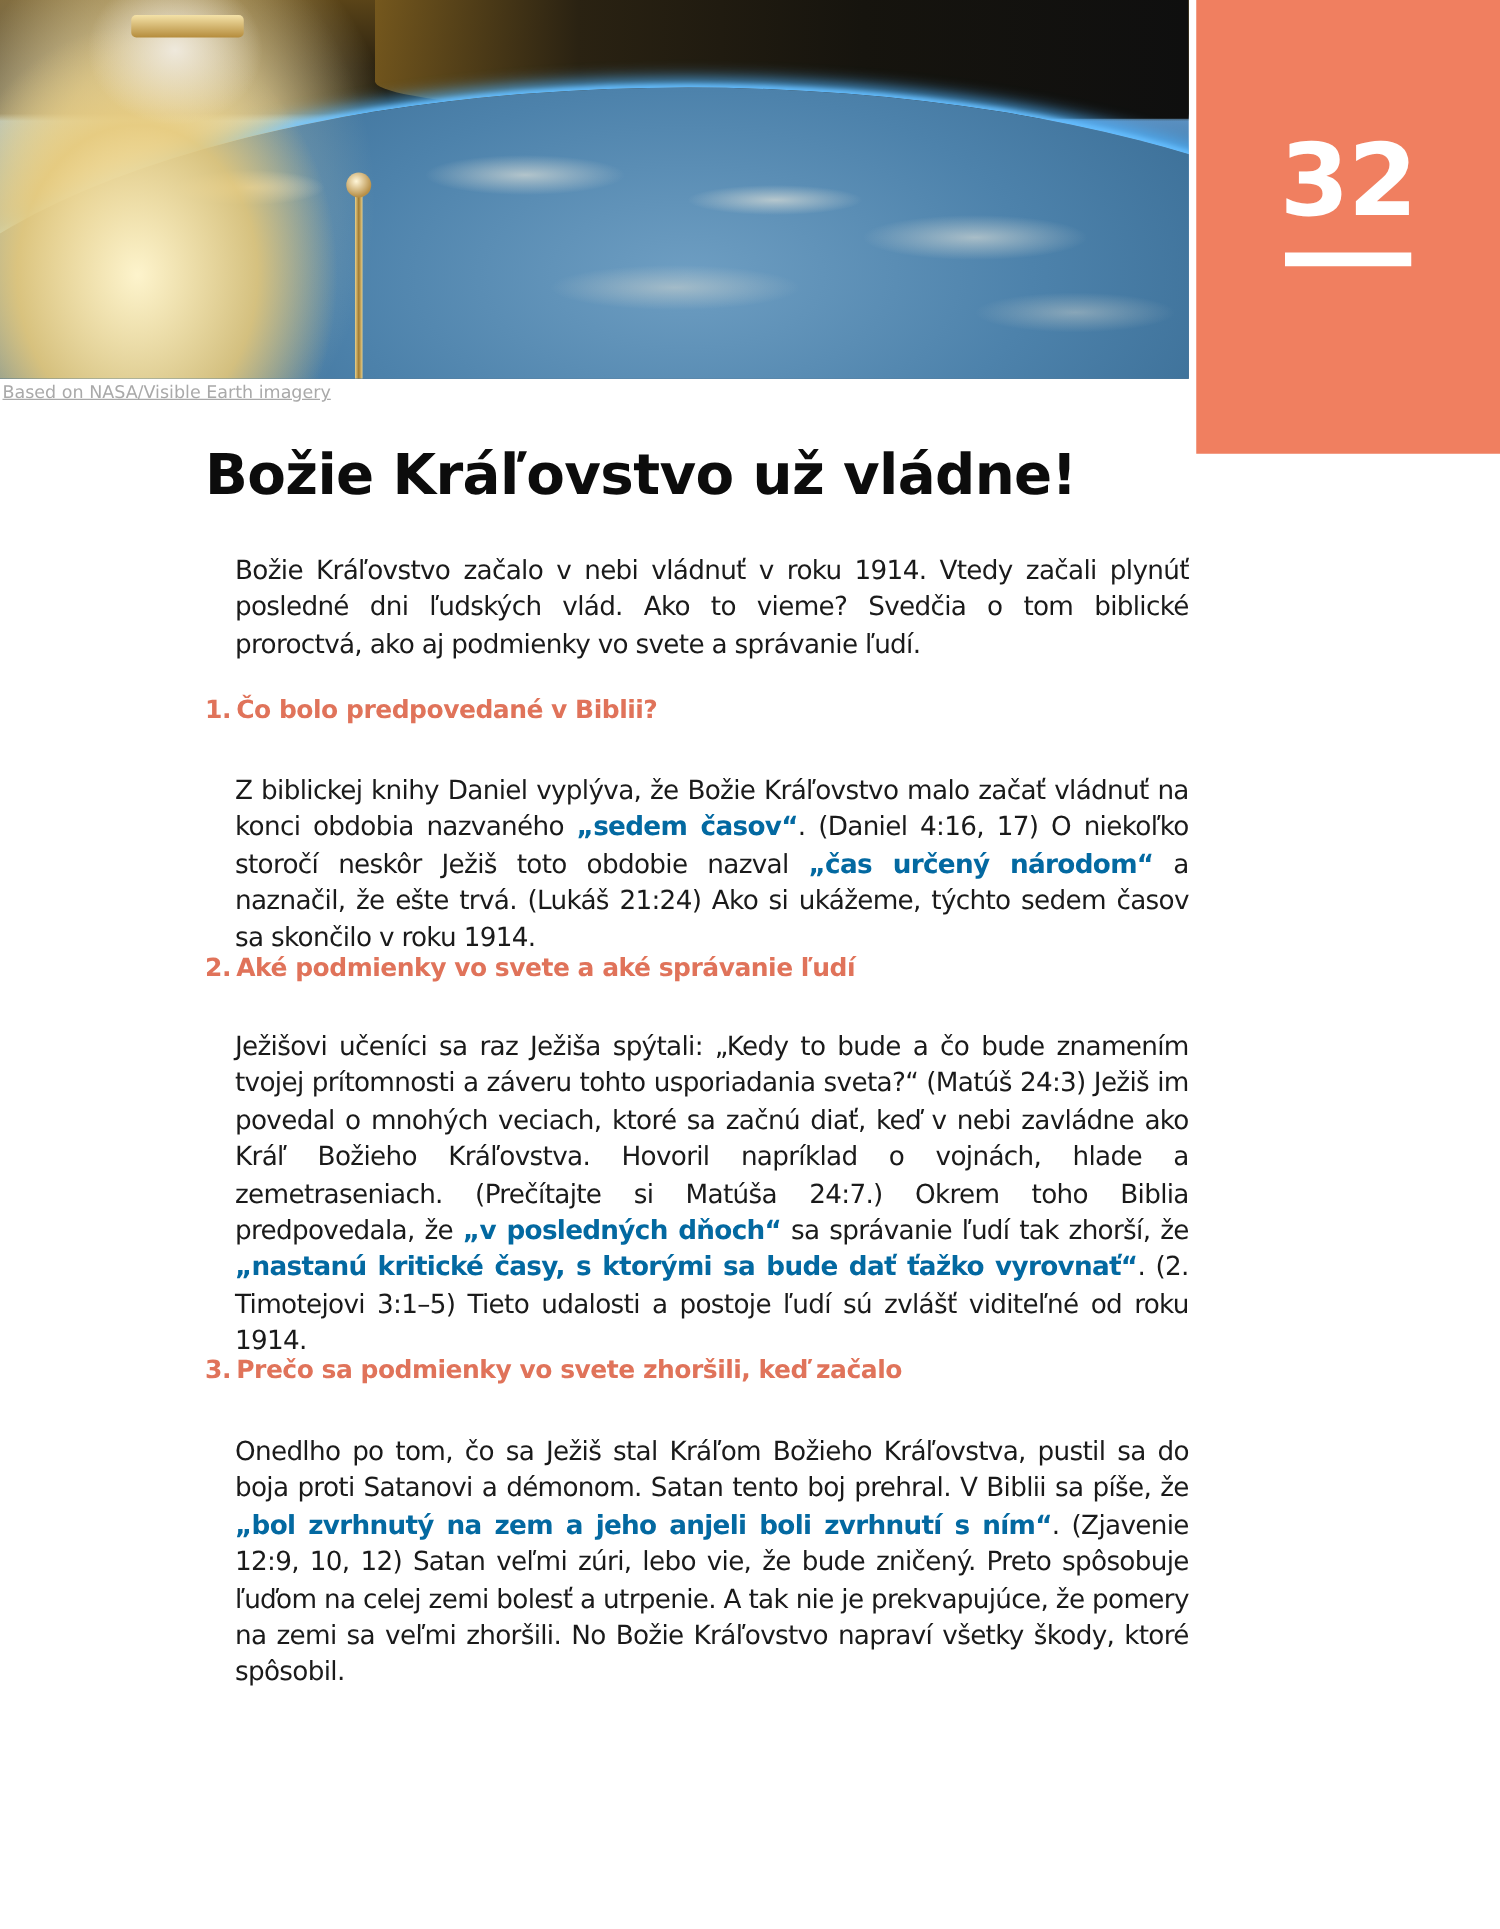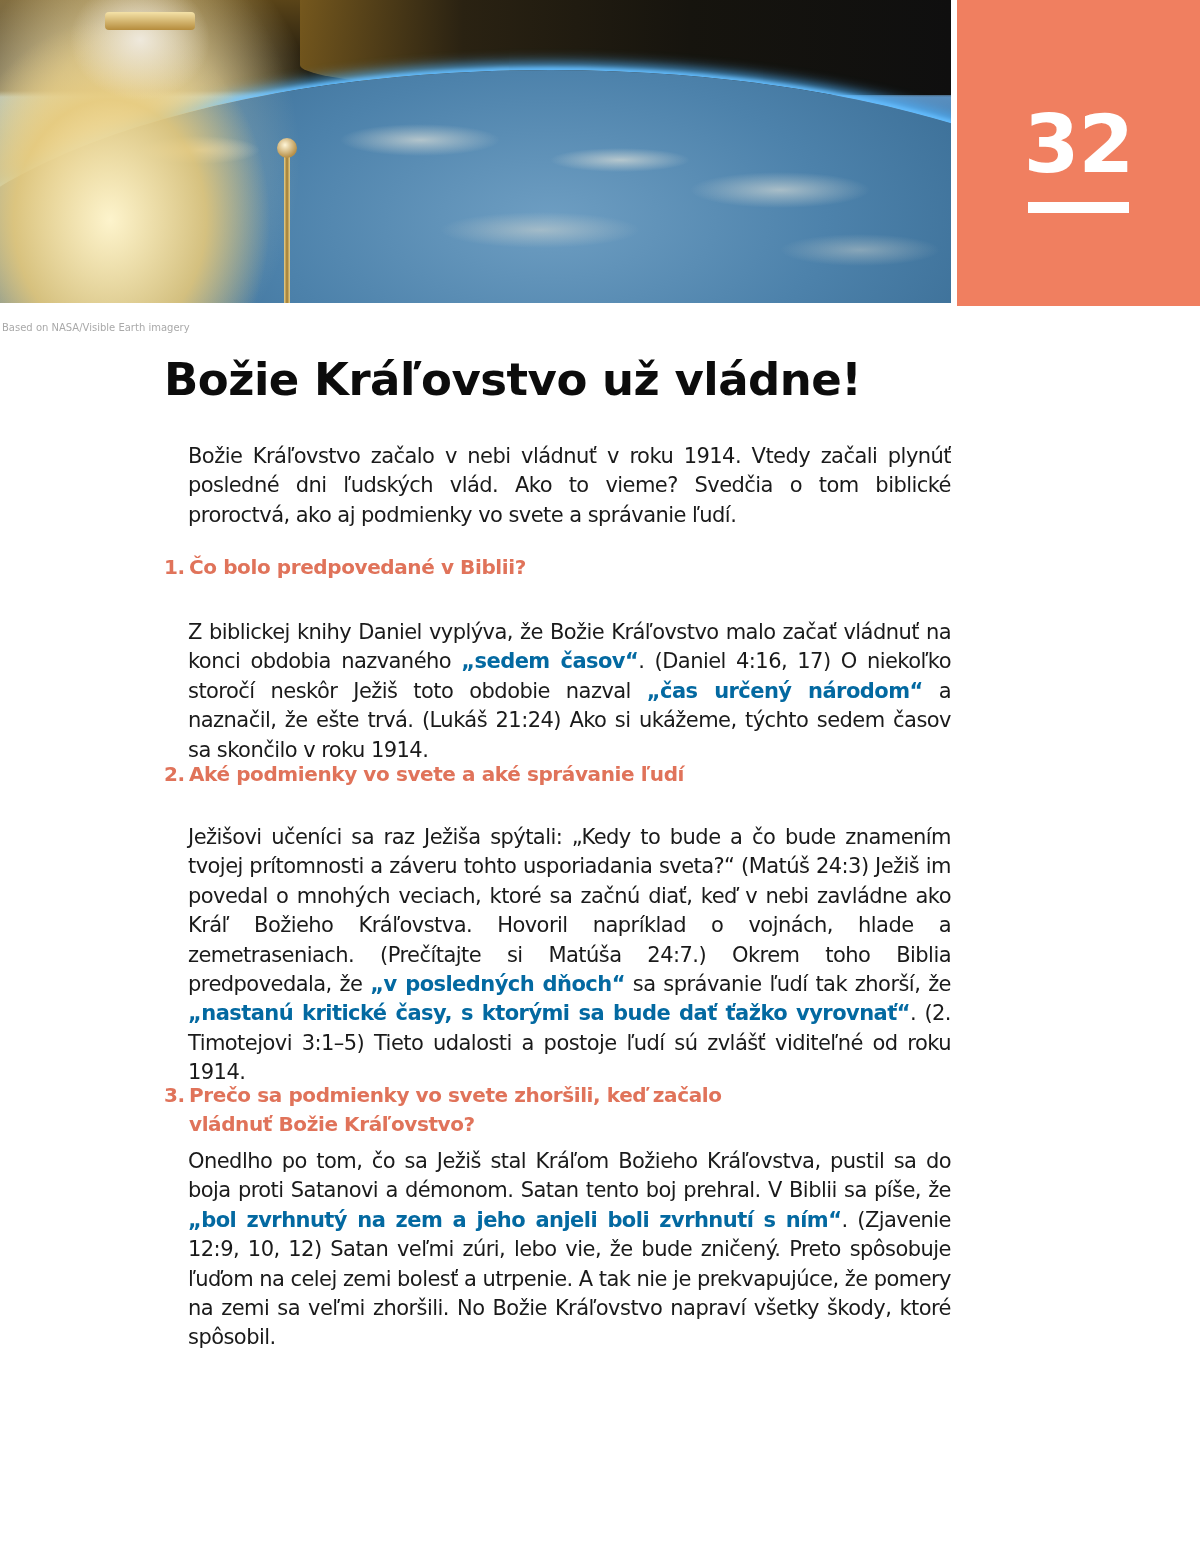--- a/index.html
+++ b/index.html
@@ -29,26 +29,26 @@
     background:
       radial-gradient(ellipse 70px 60px at 140px 40px, rgba(240,235,225,0.95), rgba(0,0,0,0) 100%),
       radial-gradient(ellipse 160px 200px at 110px 220px, rgba(255,245,205,0.98), rgba(230,200,120,0.85) 60%, rgba(0,0,0,0) 100%),
       radial-gradient(ellipse 240px 260px at 60px 160px, rgba(255,240,190,0.7), rgba(0,0,0,0) 100%); }
   .hero .crown { position: absolute; left: 105px; top: 12px; width: 90px; height: 18px; border-radius: 4px;
     background: linear-gradient(180deg, #f4e2a8, #b58c3c); }
   .hero .scepter { position: absolute; left: 284px; top: 145px; width: 6px; height: 158px; background: linear-gradient(90deg, #e8d08a, #a07a30, #e8d08a); }
   .hero .scepter-orb { position: absolute; left: 277px; top: 138px; width: 20px; height: 20px; border-radius: 50%;
     background: radial-gradient(circle at 40% 35%, #fff6d8, #b89048 70%); }
 
-  .chapter-box { position: absolute; left: 957px; top: 0; width: 243px; height: 306px; background: #f07f60; }
+  .chapter-box { position: absolute; left: 957px; top: 0; width: 243px; height: 363px; background: #f07f60; }
   .chapter-number { position: absolute; left: 0; top: 100px; width: 243px; text-align: center; color: #ffffff;
     font-family: "DejaVu Sans", sans-serif; font-weight: bold; font-size: 80px; line-height: 90px; letter-spacing: -1px; }
   .chapter-rule { position: absolute; left: 71px; top: 202px; width: 101px; height: 11px; background: #ffffff; }
 
-  .credit { position: absolute; left: 2px; top: 322px; font-family: "DejaVu Sans", sans-serif; font-size: 10px; color: #a9a9a9; }
+  .credit { position: absolute; left: 2px; top: 306px; font-family: "DejaVu Sans", sans-serif; font-size: 14px; color: #a9a9a9; text-decoration: underline; }
 
   .page-title { position: absolute; left: 164px; top: 348px; margin: 0; font-family: "DejaVu Sans", sans-serif; font-weight: bold;
     font-size: 45px; line-height: 64px; color: #0c0c0c; letter-spacing: -0.5px; text-align: right; }
 
   .body-text { position: absolute; left: 188px; width: 763px; font-family: "DejaVu Sans", sans-serif; font-size: 21px;
     line-height: 29.4px; color: #1a1a1a; text-align: justify; margin: 0; letter-spacing: -0.55px; }
   .body-text b { font-weight: bold; color: #0369a1; }
 
   .q-heading { position: absolute; left: 164px; margin: 0; font-family: "DejaVu Sans", sans-serif; font-weight: bold;
     font-size: 20px; line-height: 29px; color: #e0735a; letter-spacing: -0.4px; }
@@ -92,15 +92,14 @@
 </h2>
 <p class="body-text" id="a1"><span>Z biblickej knihy Daniel vyplýva, že Božie Kráľovstvo malo začať vládnuť na konci obdobia nazvaného </span><b>„sedem časov“</b><span>. (Daniel 4:16, 17) O niekoľko storočí neskôr Ježiš toto obdobie nazval </span><b>„čas určený národom“</b><span> a naznačil, že ešte trvá. (Lukáš 21:24) Ako si ukážeme, týchto sedem časov sa skončilo v roku 1914.</span></p>
 
 <h2 class="q-heading" id="q2">
   <span class="num">2.</span><span>Aké podmienky vo svete a aké správanie ľudí</span>
 </h2>
 <p class="body-text" id="a2"><span>Ježišovi učeníci sa raz Ježiša spýtali: „Kedy to bude a čo bude znamením tvojej prítomnosti a záveru tohto usporiadania sveta?“ (Matúš 24:3) Ježiš im povedal o mnohých veciach, ktoré sa začnú diať, keď v nebi zavládne ako Kráľ Božieho Kráľovstva. Hovoril napríklad o vojnách, hlade a zemetraseniach. (Prečítajte si Matúša 24:7.) Okrem toho Biblia predpovedala, že </span><b>„v posledných dňoch“</b><span> sa správanie ľudí tak zhorší, že </span><b>„nastanú kritické časy, s ktorými sa bude dať ťažko vyrovnať“</b><span>. (2. Timotejovi 3:1–5) Tieto udalosti a postoje ľudí sú zvlášť viditeľné od roku 1914.</span></p>
 
 <h2 class="q-heading" id="q3">
   <span class="num">3.</span><span>Prečo sa podmienky vo svete zhoršili, keď začalo</span>
-  <span class="line2">vládnuť Božie Kráľovstvo?</span>
 </h2>
 <p class="body-text" id="a3"><span>Onedlho po tom, čo sa Ježiš stal Kráľom Božieho Kráľovstva, pustil sa do boja proti Satanovi a démonom. Satan tento boj prehral. V Biblii sa píše, že </span><b>„bol zvrhnutý na zem a jeho anjeli boli zvrhnutí s ním“</b><span>. (Zjavenie 12:9, 10, 12) Satan veľmi zúri, lebo vie, že bude zničený. Preto spôsobuje ľuďom na celej zemi bolesť a utrpenie. A tak nie je prekvapujúce, že pomery na zemi sa veľmi zhoršili. No Božie Kráľovstvo napraví všetky škody, ktoré spôsobil.</span></p>
 
 </body></html>

